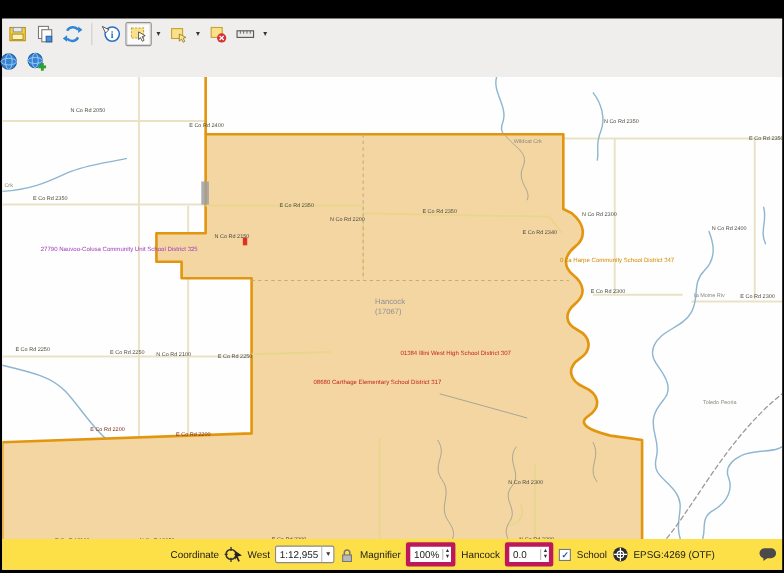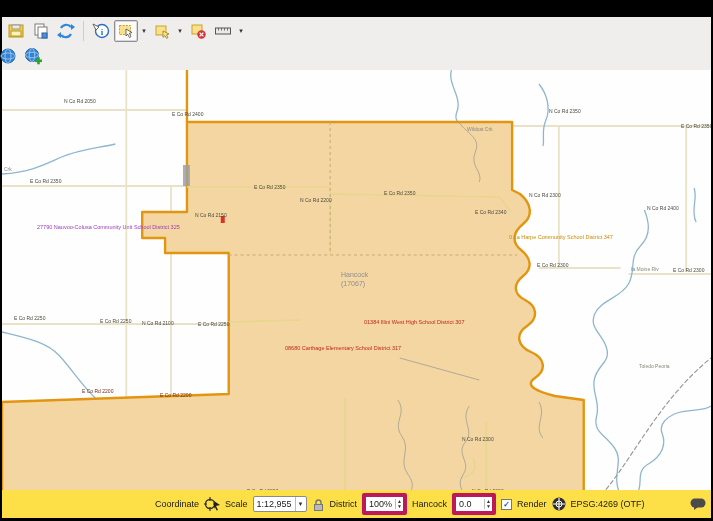--- a/index.html
+++ b/index.html
@@ -234,41 +234,41 @@
     </div>
   </div>
 
   <div class="statusbar">
     <span style="margin-left:148px">Coordinate</span>
     <svg width="16" height="14">
       <circle cx="6" cy="7" r="4.5" fill="none" stroke="#333" stroke-width="1.4"></circle>
       <path d="M6,0 V4 M6,10 V14 M0,7 H3 M9,7 H12" stroke="#333" stroke-width="1.2"></path>
       <polygon points="10,4 16,8 12,9 14,13 12.6,13.6 11,10 10,12" fill="#222"></polygon>
     </svg>
-    <span>Scale</span>
+    <span>West</span>
     <div class="combo">
       <span class="val">1:12,955</span>
       <span class="arrow">▼</span>
     </div>
     <svg width="13" height="14">
       <path d="M4,8 V5.5 a2.5,2.5 0 0 1 5,0 V8" fill="none" stroke="#777" stroke-width="1.4"></path>
       <rect x="2.5" y="7.5" width="8" height="6" fill="#b9b9b9" stroke="#777"></rect>
     </svg>
-    <span>District</span>
+    <span>Magnifier</span>
     <div class="spin">
       <span class="val">100%</span>
       <span class="arrows">▲<br>▼</span>
     </div>
     <span>Hancock</span>
     <div class="spin">
       <span class="val">0.0</span>
       <span class="arrows">▲<br>▼</span>
     </div>
     <span class="cb" id="render-cb">✓</span>
-    <span>Render</span>
+    <span>School</span>
     <svg width="14" height="14">
       <circle cx="7" cy="7" r="6.5" fill="#2e2e2e"></circle>
       <path d="M7,1 V13 M1,7 H13" stroke="#fff" stroke-width="1.1"></path>
       <circle cx="7" cy="7" r="3" fill="none" stroke="#fff" stroke-width="1"></circle>
     </svg>
     <span>EPSG:4269 (OTF)</span>
     <span class="grow"></span>
     <svg width="16" height="12">
       <rect x="0.5" y="0.5" width="15" height="9" rx="4.5" fill="#4a4a4a"></rect>
       <polygon points="4,9 4,12 8,9" fill="#4a4a4a"></polygon>

